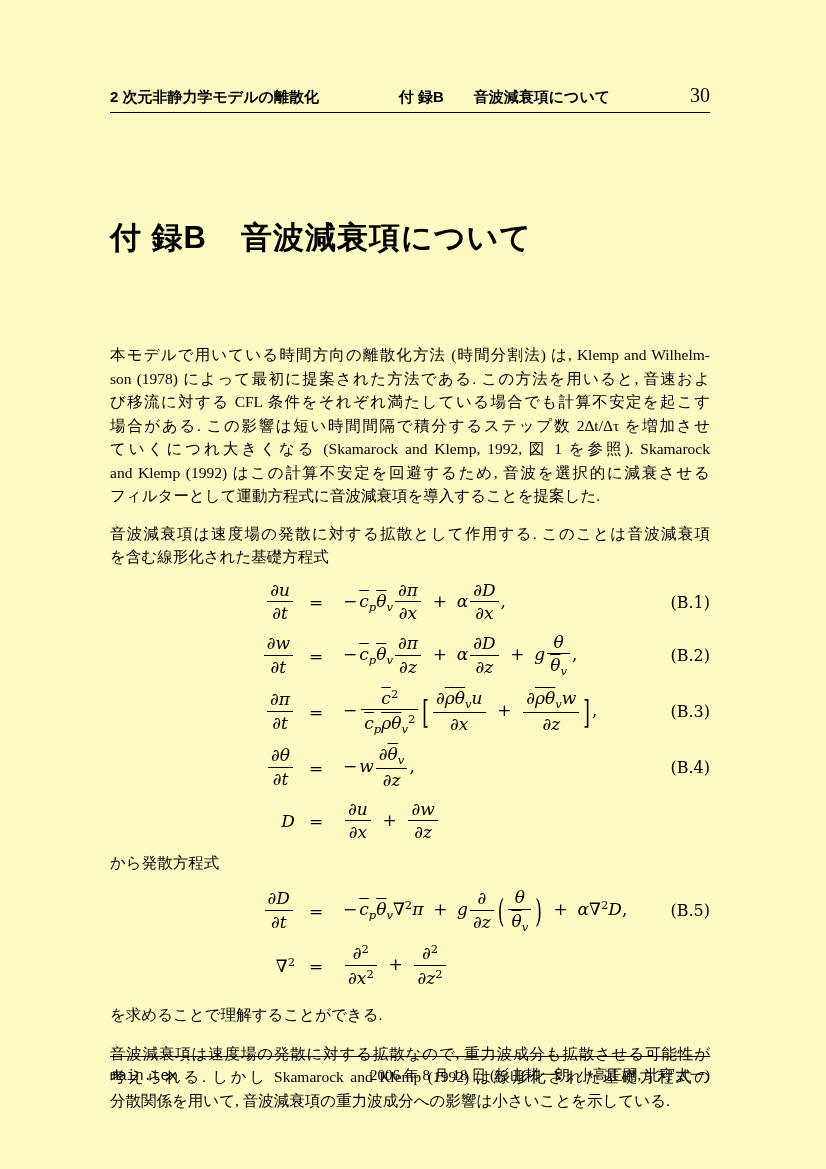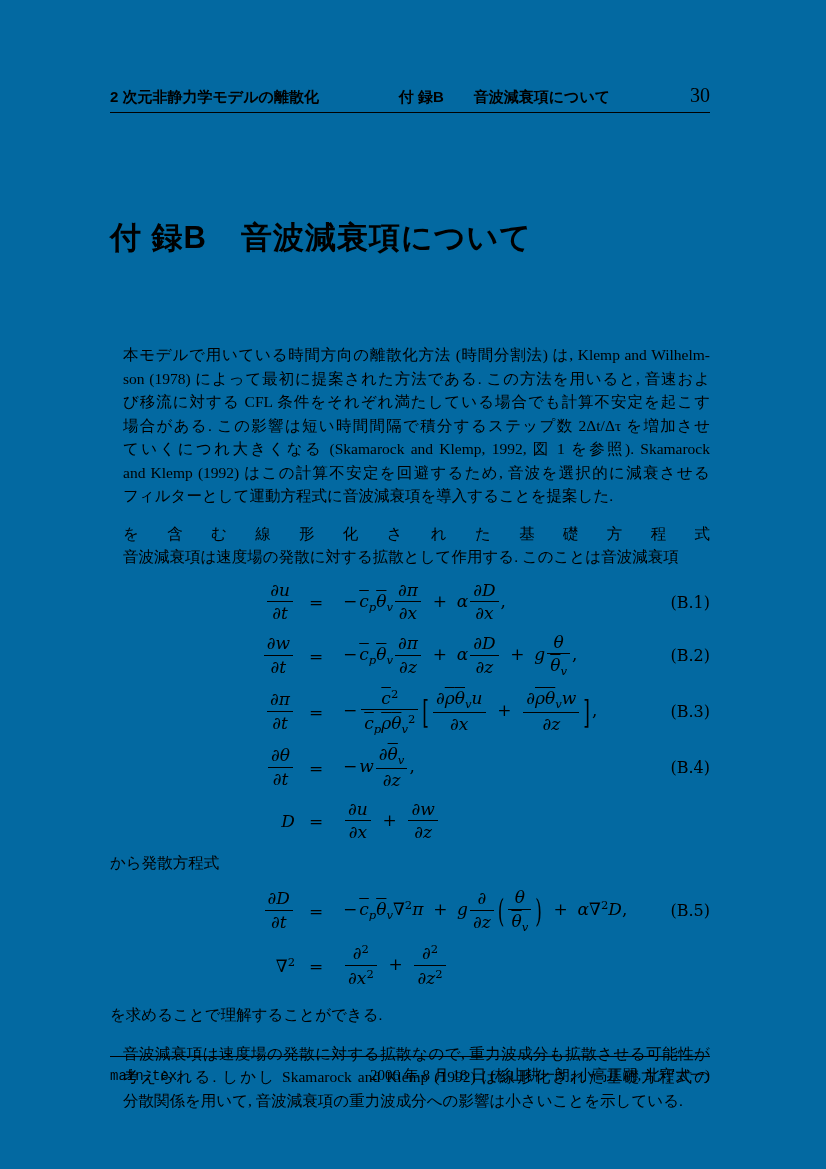--- a/index.html
+++ b/index.html
@@ -1,16 +1,16 @@
 <!DOCTYPE html>
 <html><head>
 <meta charset="utf-8">
 <style>
   html,body{margin:0;padding:0;background:#ffffff;}
-  .page{position:relative;width:826px;height:1169px;background:#0369a1;color:#000;overflow:hidden;
+  .page{position:relative;width:826px;height:1169px;background:#fef9c3;color:#000;overflow:hidden;
         font-family:"Liberation Serif","DejaVu Serif",serif;}
   .content{position:absolute;left:110px;top:0;width:600px;}
 
   
   .runhead{margin-top:84px;display:flex;justify-content:space-between;align-items:baseline;
            border-bottom:1px solid #000;padding-bottom:5px;}
   .runhead-left,.runhead-center{font-family:"Liberation Sans","DejaVu Sans",sans-serif;
            font-weight:bold;font-size:15px;}
   .runhead-page{font-size:20px;}
 
@@ -19,21 +19,21 @@
               font-weight:bold;font-size:31px;letter-spacing:1px;}
   .chap-title .gap{display:inline-block;width:34px;}
 
   
   .para{font-size:15.5px;}
   .p1{margin-top:84px;}
   .p2{margin-top:14px;}
   .p3{margin-top:16px;}
   .midtext{margin-top:10px;font-size:15.5px;}
   .aftertext{margin-top:16px;font-size:15.5px;}
-  .tline{line-height:23.5px;text-align:justify;text-align-last:justify;white-space:normal;margin-left:13px;}
+  .tline{line-height:23.5px;text-align:justify;text-align-last:justify;white-space:normal;}
   .tline:last-child{text-align-last:left;}
 
   
   .eqblock{margin-top:12px;}
   .eqblock2{margin-top:14px;}
   .eqrow{display:grid;grid-template-columns:185px 42px 1fr 62px;align-items:center;
          margin:9px 0;font-size:17px;font-family:"DejaVu Serif",serif;}
   .eq-lhs{text-align:right;}
   .eq-rel{text-align:center;}
   .eq-rhs{text-align:left;margin-left:6px;}
@@ -80,22 +80,22 @@
         <div class="tline">本モデルで用いている時間方向の離散化方法 (時間分割法) は, Klemp and Wilhelm-</div>
         <div class="tline">son (1978) によって最初に提案された方法である. この方法を用いると, 音速およ</div>
         <div class="tline">び移流に対する CFL 条件をそれぞれ満たしている場合でも計算不安定を起こす</div>
         <div class="tline">場合がある. この影響は短い時間間隔で積分するステップ数 2Δt/Δτ を増加させ</div>
         <div class="tline">ていくにつれ大きくなる (Skamarock and Klemp, 1992, 図 1 を参照). Skamarock</div>
         <div class="tline">and Klemp (1992) はこの計算不安定を回避するため, 音波を選択的に減衰させる</div>
         <div class="tline">フィルターとして運動方程式に音波減衰項を導入することを提案した.</div>
       </div>
 
     <div class="para p2">
+        <div class="tline">音波減衰項は速度場の発散に対する拡散として作用する. このことは音波減衰項</div>
         <div class="tline">を含む線形化された基礎方程式</div>
-        <div class="tline">音波減衰項は速度場の発散に対する拡散として作用する. このことは音波減衰項</div>
       </div>
 
     <div class="eqblock">
         <div class="eqrow">
           <div class="eq-lhs"><span class="mfrac">
               <span class="mnum"><span><span class="mi">∂</span><span class="mi">u</span></span></span>
               <span class="mden"><span><span class="mi">∂</span><span class="mi">t</span></span></span>
             </span></div>
           <div class="eq-rel">=</div>
           <div class="eq-rhs"><span class="mo mminus">−</span><span class="mbar"><span><span class="mi">c</span></span></span><sub class="msub"><span><span class="mi">p</span></span></sub><span class="mbar"><span><span class="mi">θ</span></span></span><sub class="msub"><span><span class="mi">v</span></span></sub><span class="mfrac">

